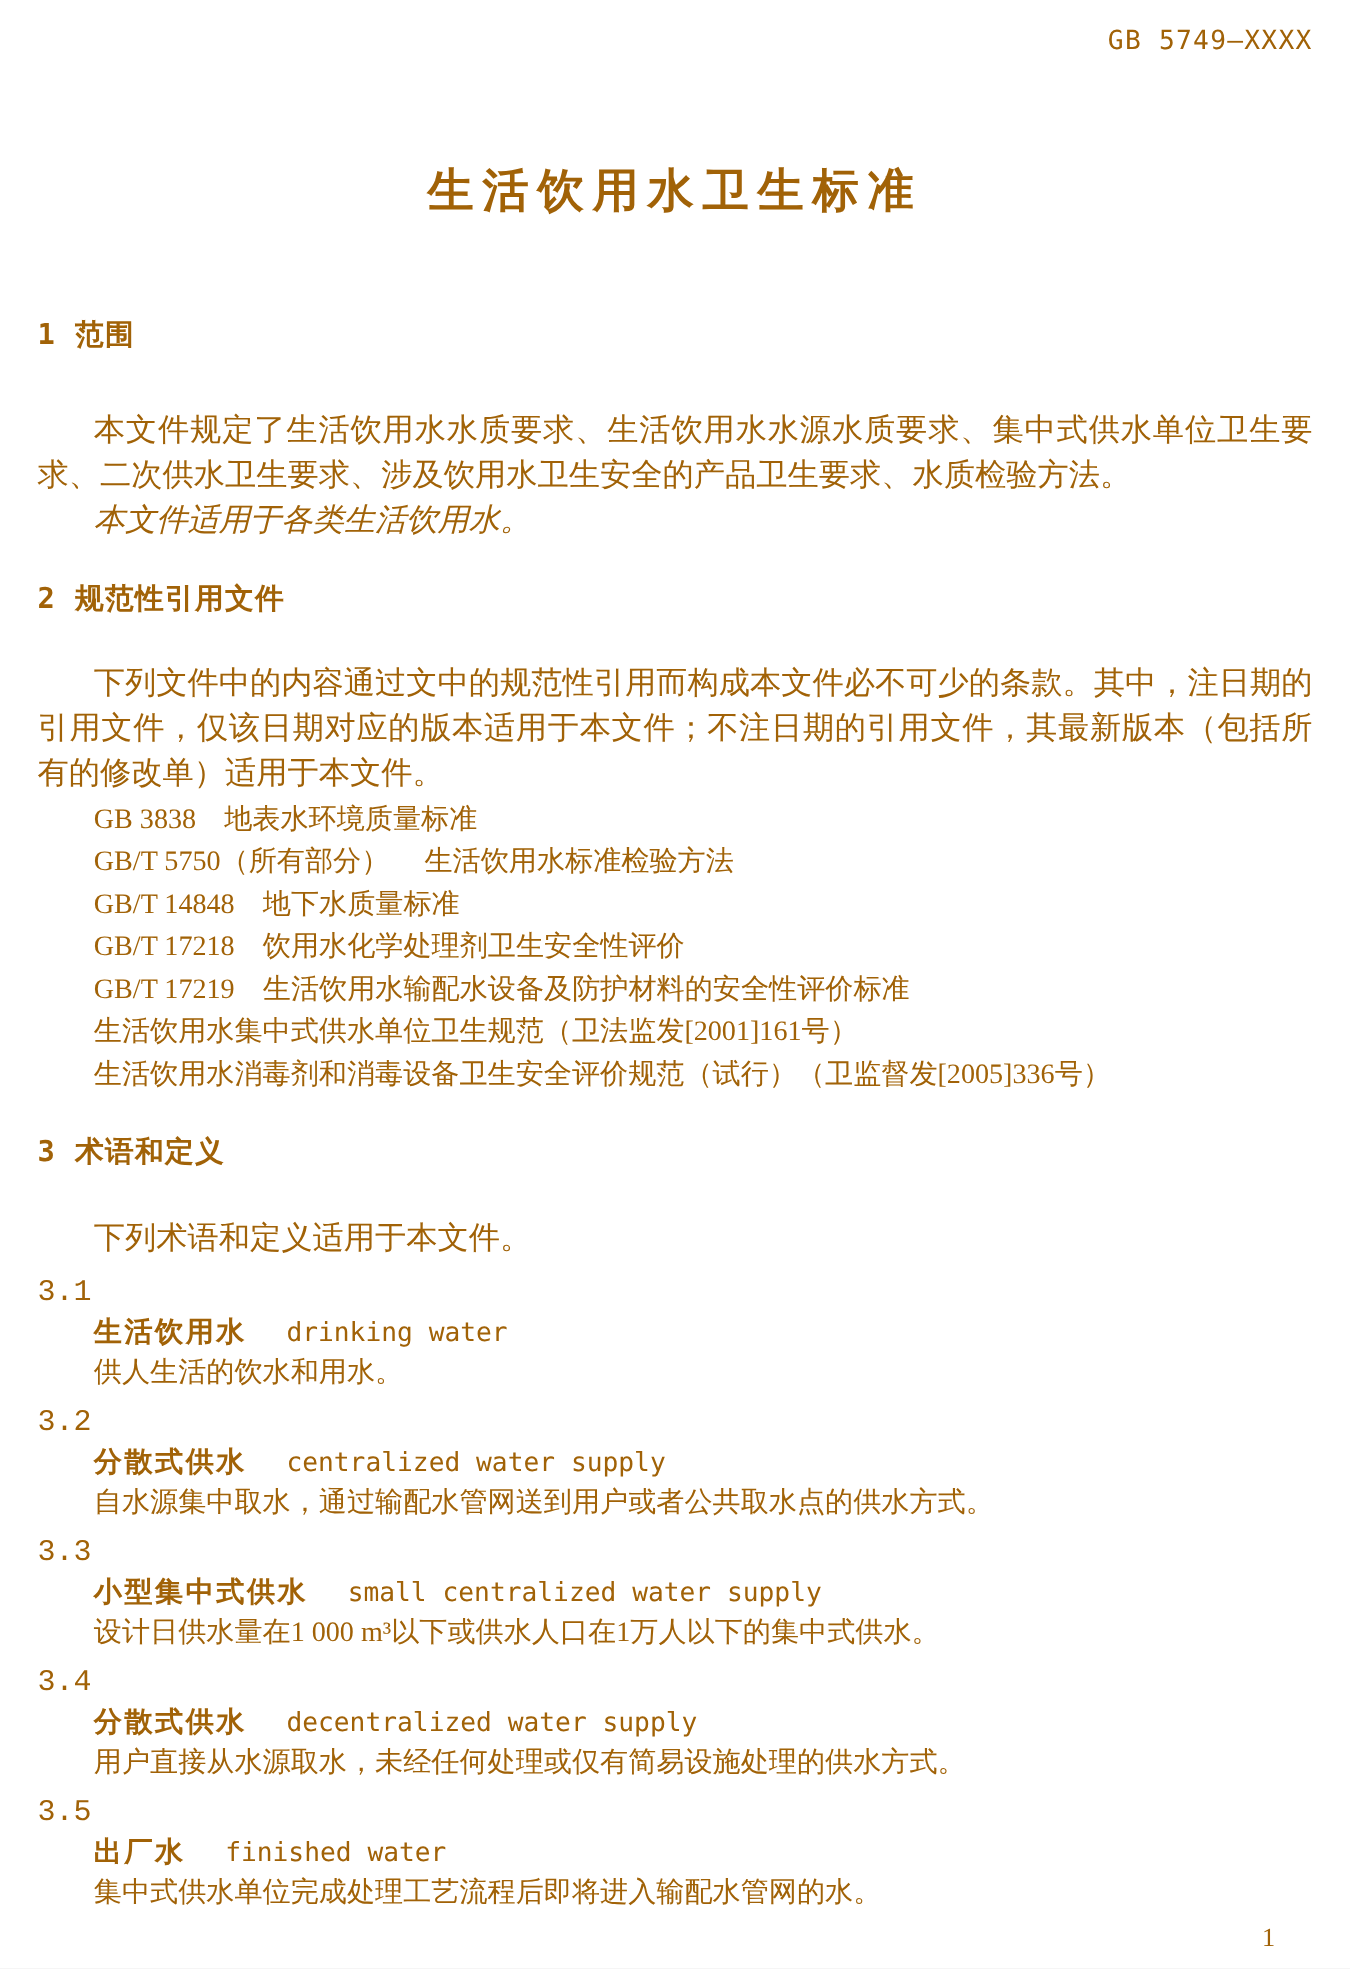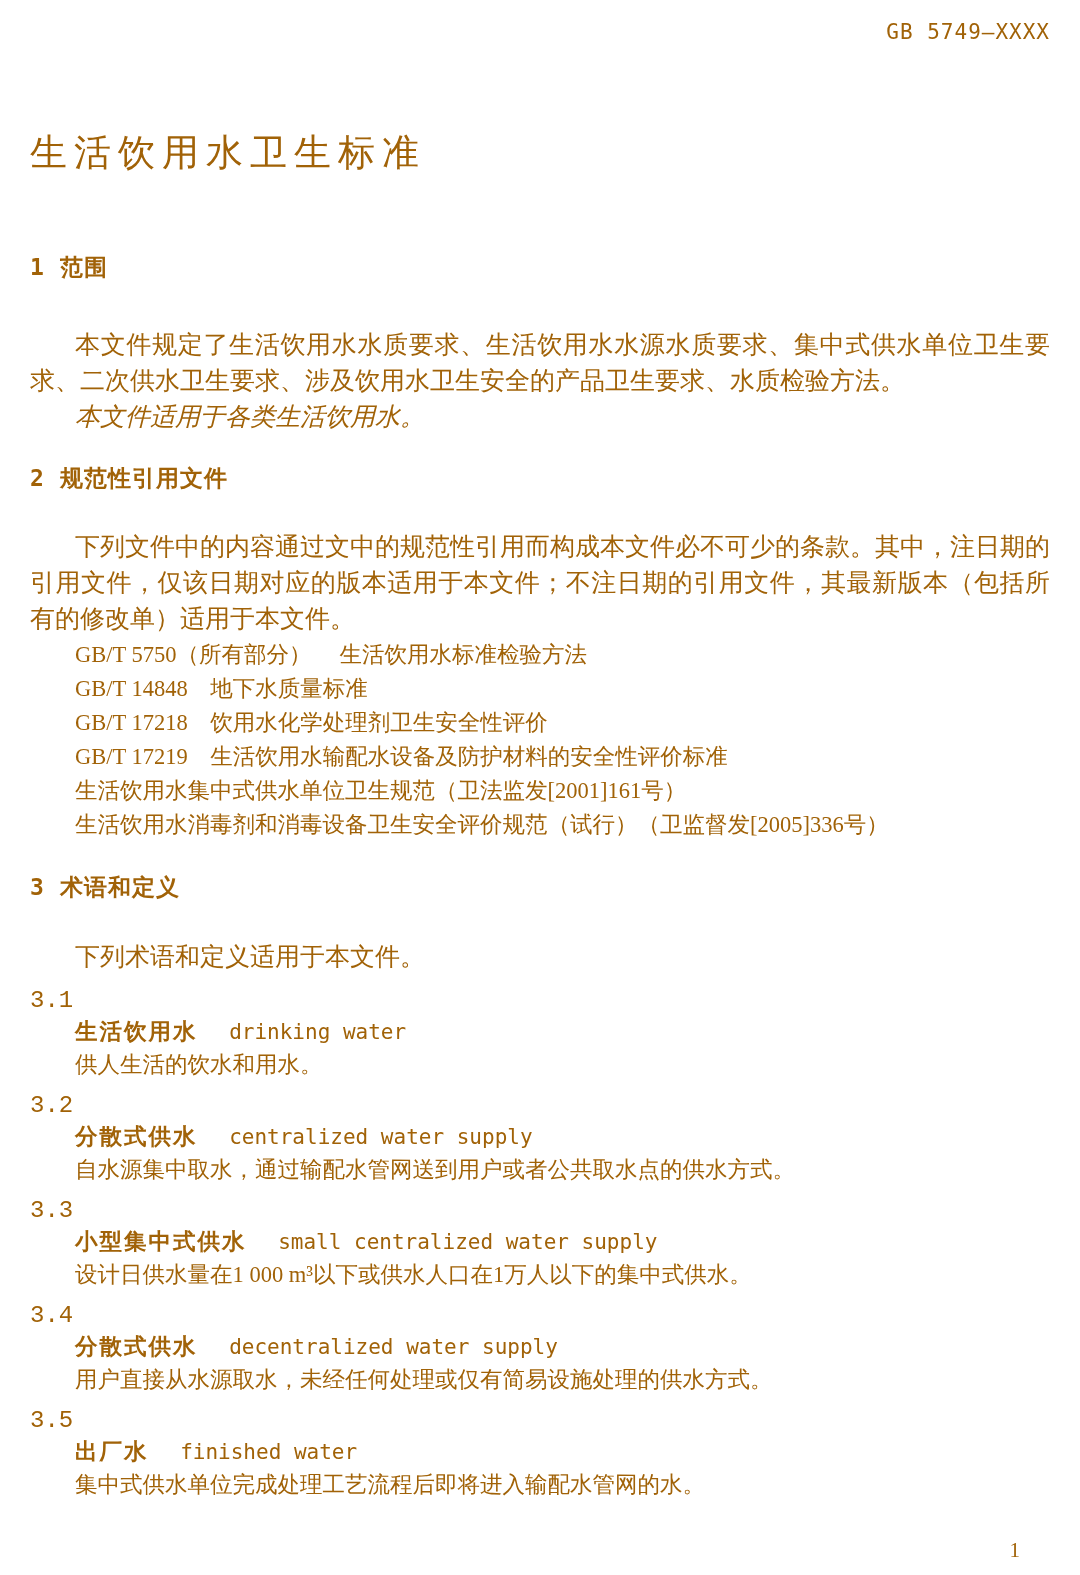--- a/index.html
+++ b/index.html
@@ -17,22 +17,23 @@
   }
   .doc-number {
     padding-top:20px;
     text-align:right;
     font-family:"DejaVu Sans Mono","Liberation Mono",monospace;
     font-size:21px;
     letter-spacing:1px;
   }
   .doc-title {
     margin-top:84px;
+    text-align:center;
     font-family:"Liberation Sans","DejaVu Sans",sans-serif;
-    font-weight:400;
+    font-weight:700;
     font-size:37px;
     letter-spacing:7px;
   }
   .section-heading {
     font-family:"Liberation Sans","DejaVu Sans",sans-serif;
     font-weight:700;
     font-size:23px;
     letter-spacing:1px;
     display:flex;
     align-items:baseline;
@@ -64,21 +65,21 @@
   #sec3-heading { margin-top:30px; }
   #sec3-intro { margin-top:36px; }
   .clauses { margin-top:0; }
   .clause { margin-top:10px; font-size:22.5px; line-height:31px; }
   .clause-number {
     font-family:Liberation Mono, monospace;
     font-size:24px;
   }
   .term-line { padding-left:45px; }
   .term-zh {
-    font-family:Liberation Mono, monospace;
+    font-family:Liberation Serif, serif;
     font-weight:700;
     font-size:22.5px;
     letter-spacing:2px;
   }
   .term-en {
     font-family:"DejaVu Sans Mono","Liberation Mono",monospace;
     font-size:21px;
     margin-left:26px;
   }
   .clause-def { padding-left:45px; }
@@ -104,20 +105,21 @@
   </div>
   <div class="body-para" id="sec1-para1">本文件规定了生活饮用水水质要求、生活饮用水水源水质要求、集中式供水单位卫生要求、二次供水卫生要求、涉及饮用水卫生安全的产品卫生要求、水质检验方法。</div>
   <div class="body-para" id="sec1-para2">本文件适用于各类生活饮用水。</div>
 
   <div class="section-heading" id="sec2-heading">
     <span class="sec-num">2</span>
     <span>规范性引用文件</span>
   </div>
   <div class="body-para" id="sec2-para1">下列文件中的内容通过文中的规范性引用而构成本文件必不可少的条款。其中，注日期的引用文件，仅该日期对应的版本适用于本文件；不注日期的引用文件，其最新版本（包括所有的修改单）适用于本文件。</div>
   <div class="ref-list">
+    <div class="ref-item">GB 3838　地表水环境质量标准</div>
     <div class="ref-item">GB/T 5750（所有部分）　 生活饮用水标准检验方法</div>
     <div class="ref-item">GB/T 14848　地下水质量标准</div>
     <div class="ref-item">GB/T 17218　饮用水化学处理剂卫生安全性评价</div>
     <div class="ref-item">GB/T 17219　生活饮用水输配水设备及防护材料的安全性评价标准</div>
     <div class="ref-item">生活饮用水集中式供水单位卫生规范（卫法监发[2001]161号）</div>
     <div class="ref-item">生活饮用水消毒剂和消毒设备卫生安全评价规范（试行）（卫监督发[2005]336号）</div>
   </div>
 
   <div class="section-heading" id="sec3-heading">
     <span class="sec-num">3</span>

